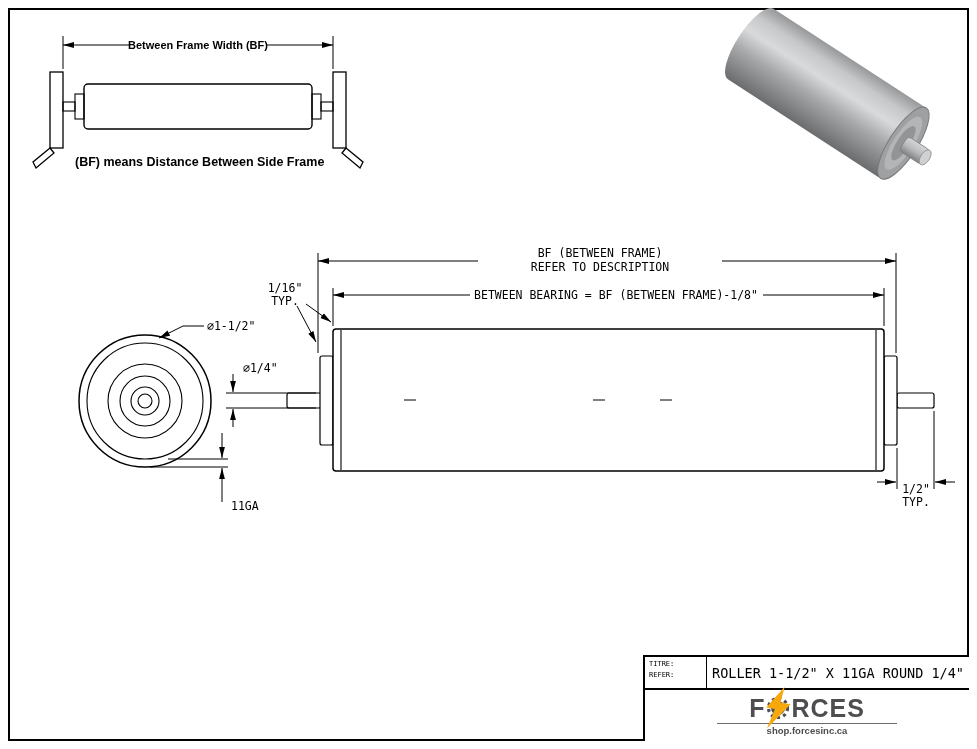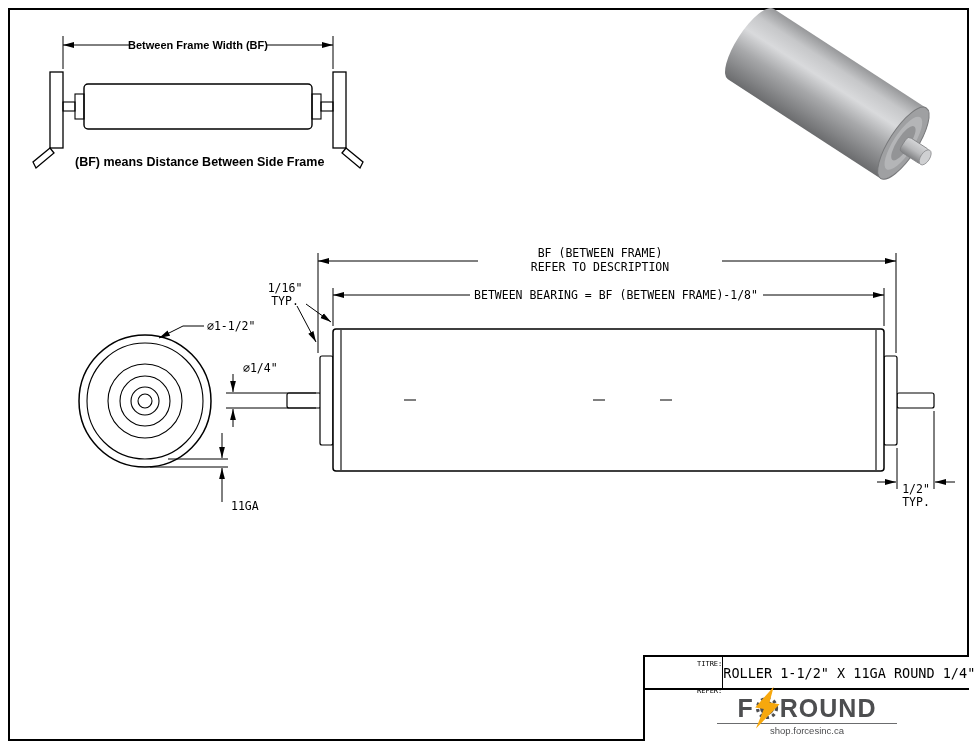--- a/index.html
+++ b/index.html
@@ -9,33 +9,33 @@
                   border:2px solid #000; pointer-events:none; }
   svg.layer { position:absolute; }
   .cad { font-family:"DejaVu Sans Mono", monospace; font-size:11.5px; fill:#000; }
   .lbl { font-family:"Liberation Sans", sans-serif; font-weight:bold; fill:#000; }
 
   
   .title-block { position:absolute; left:643px; top:655px; width:326px; height:86px;
                  border-left:2px solid #000; border-top:2px solid #000; background:#fff; }
   .tb-row1 { height:33px; border-bottom:2px solid #000; display:flex; align-items:stretch; }
   .tb-labels { width:62px; border-right:1.5px solid #000; padding:3px 0 0 4px;
-               display:flex; flex-direction:column; gap:19px;
-               font-family:"DejaVu Sans Mono", monospace; font-size:7px; color:#000;margin-left:48px; }
+               display:flex; flex-direction:column; gap:3px;
+               font-family:"DejaVu Sans Mono", monospace; font-size:7px; color:#000; }
   .tb-title { flex:1; display:flex; align-items:center; justify-content:center;
               font-family:"DejaVu Sans Mono", monospace; font-size:13.5px; white-space:nowrap; color:#000; }
   .tb-row2 { height:51px; display:flex; flex-direction:column; align-items:center;
              justify-content:center; }
   .logo { font-size:25px; font-weight:bold; color:#4d4e50; letter-spacing:1px;
           display:flex; align-items:center; line-height:1; }
   .logo-gear { position:relative; width:24px; height:24px; margin:0 1px; display:inline-block; }
   .gear-svg { width:24px; height:24px; display:block; }
   .bolt-svg { position:absolute; left:-3px; top:-10px; width:30px; height:44px; }
   .logo-rule { width:180px; border-top:1.5px solid #6b6c6e; margin:2px 0 1px; }
-  .website { font-size:9.5px; font-weight:normal; color:#4d4e50; }
+  .website { font-size:9.5px; font-weight:bold; color:#4d4e50; }
 </style>
 </head>
 <body>
 
 <div class="sheet-border"></div>
 
 <svg class="layer" style="left:18px; top:22px" width="360" height="160" viewBox="0 0 360 160">
   <defs>
     <marker id="arr2" markerUnits="userSpaceOnUse" markerWidth="12" markerHeight="9" refX="11" refY="4.5" orient="auto-start-reverse">
       <path d="M0,1.6 L11,4.5 L0,7.4 Z" fill="#000"></path>
@@ -185,18 +185,18 @@
       <span class="logo-gear">
         <svg class="gear-svg" viewBox="-12 -12 24 24">
           <circle r="9.5" fill="none" stroke="#4d4e50" stroke-width="3.2" stroke-dasharray="3 3.4"></circle>
           <circle r="7" fill="#4d4e50"></circle>
           <circle r="3.2" fill="#ffffff"></circle>
         </svg>
         <svg class="bolt-svg" viewBox="0 0 20 30">
           <path d="M12,0 L2,16 L8,16 L5,30 L18,11 L11,11 Z" fill="#f7a80d" transform="rotate(10 10 15)"></path>
         </svg>
       </span>
-      <span>ROUND</span>
+      <span>RCES</span>
     </div>
     <div class="logo-rule"></div>
     <div class="website">shop.forcesinc.ca</div>
   </div>
 </div>
 
 </body></html>

